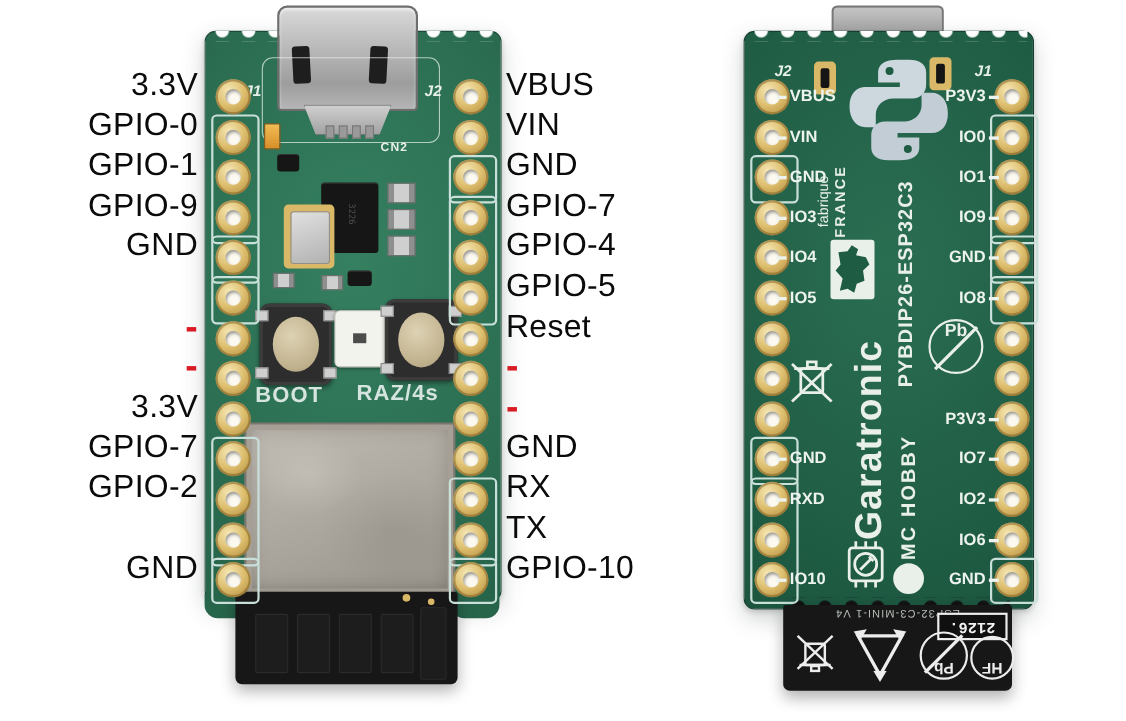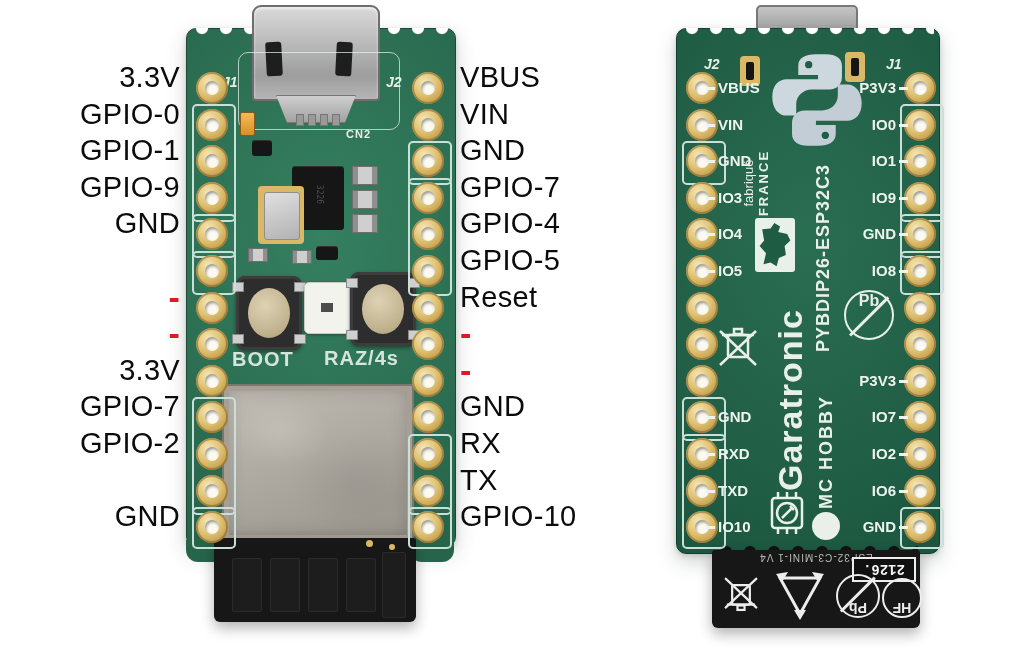--- a/index.html
+++ b/index.html
@@ -461,21 +461,20 @@
   <div class="bpin" style="--i: 0;">VBUS</div>
       <div class="bpin" style="--i: 1;">VIN</div>
       <div class="bpin" style="--i: 2;">GND</div>
       <div class="bpin" style="--i: 3;">IO3</div>
       <div class="bpin" style="--i: 4;">IO4</div>
       <div class="bpin" style="--i: 5;">IO5</div>
       <div class="bpin" style="--i: 7;"></div>
       <div class="bpin" style="--i: 8;"></div>
       <div class="bpin" style="--i: 9;">GND</div>
       <div class="bpin" style="--i: 10;">RXD</div>
-      <div class="bpin" style="--i: 11;">TXD</div>
       <div class="bpin" style="--i: 12;">IO10</div>
     </div>
   <div class="bpins bpins-right">
 
   <div class="bpin" style="--i: 0;">P3V3</div>
       <div class="bpin" style="--i: 1;">IO0</div>
       <div class="bpin" style="--i: 2;">IO1</div>
       <div class="bpin" style="--i: 3;">IO9</div>
       <div class="bpin" style="--i: 4;">GND</div>
       <div class="bpin" style="--i: 5;">IO8</div>

